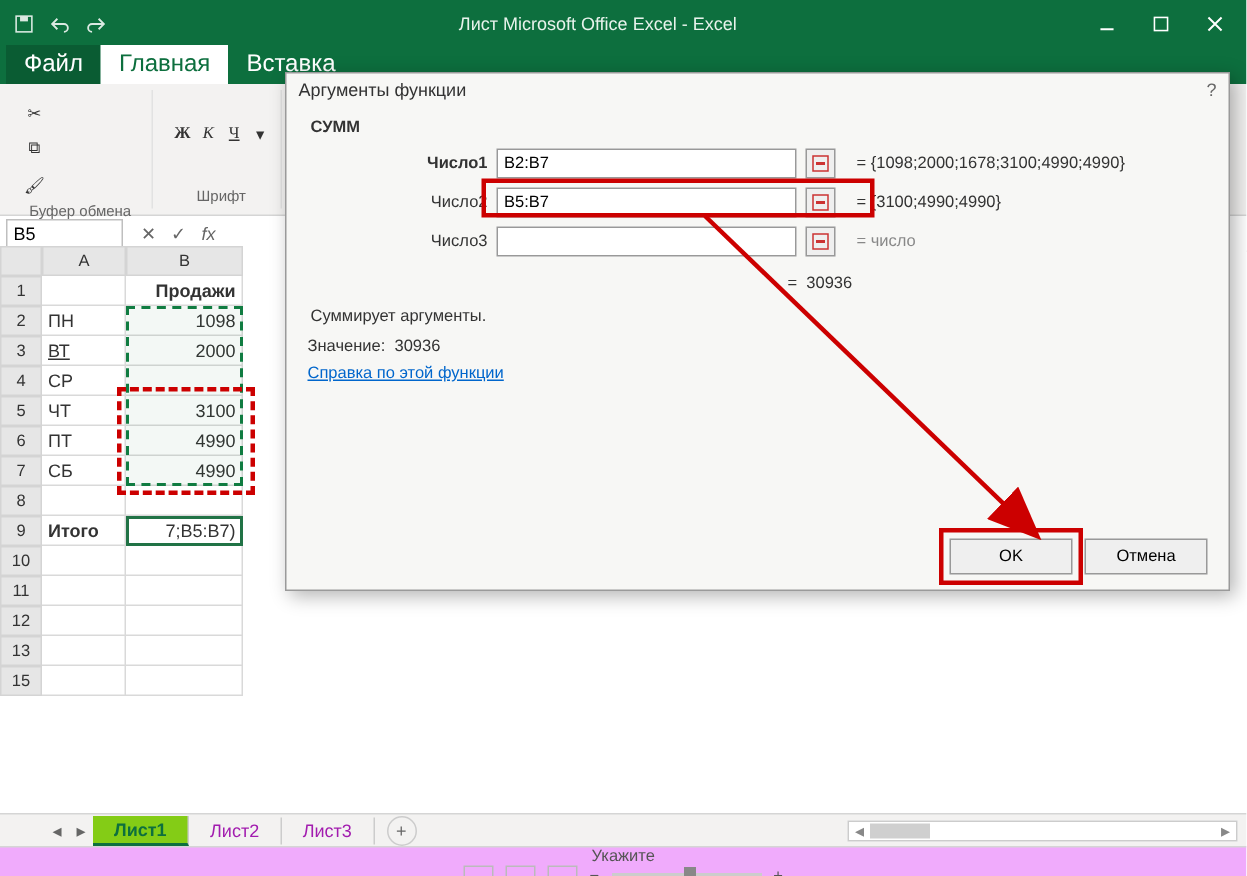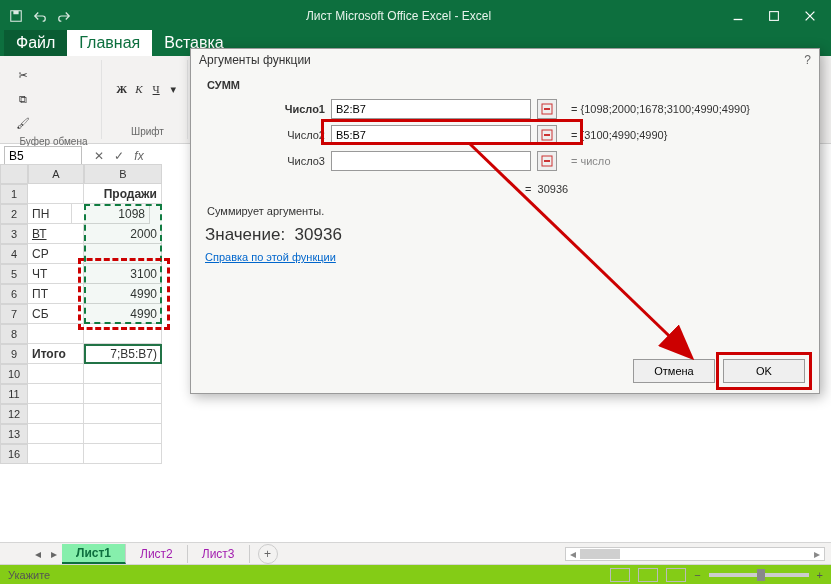--- a/index.html
+++ b/index.html
@@ -48,46 +48,46 @@
 .cell.b { font-weight:bold; }
 
 .sel-box { position:absolute; border: 2px dashed #107c41; background: rgba(16,124,65,0.05); pointer-events:none; }
 .sel-red { position:absolute; border: 3px dashed #c00; pointer-events:none; }
 .sel-cell { position:absolute; border: 2px solid #217346; pointer-events:none; }
 
 
 .sheetbar { position:absolute; bottom:20px; left:0; right:0; height:22px; background:#f3f2f1; border-top:1px solid #d5d5d5; display:flex; align-items:center; padding-left: 30px; gap:0; }
 .sheetbar .navbtn { width:16px;height:16px;display:flex;align-items:center;justify-content:center;color:#666; }
 .sheetbar .stab { padding: 2px 14px; font-size:12px; color:#a21caf; border-right:1px solid #ccc; }
-.sheetbar .stab.active { background:#86efac; color:#0d6f3e; border-bottom: 2px solid #0d6f3e; font-weight:600; }
+.sheetbar .stab.active { background:#84cc16; color:#0d6f3e; border-bottom: 2px solid #0d6f3e; font-weight:600; }
 .sheetbar .plus { width:20px;height:20px;border:1px solid #ccc;border-radius:10px;display:flex;align-items:center;justify-content:center;margin-left:8px;color:#666;}
 
 
-.status { position:absolute; bottom:0; left:0; right:0; height:20px; background:#84cc16; border-top:1px solid #d5d5d5; display:flex; align-items:center; padding:0 8px; font-size:11px; color:#555; justify-content:space-between; }
+.status { position:absolute; bottom:0; left:0; right:0; height:20px; background:#f0abfc; border-top:1px solid #d5d5d5; display:flex; align-items:center; padding:0 8px; font-size:11px; color:#555; justify-content:space-between;flex-direction:column; }
 .status .right { display:flex; gap:8px; align-items:center; }
 .viewbtn { width:20px;height:14px;border:1px solid #bbb; }
 .slider { width:100px;height:4px;background:#ccc;position:relative; }
 .slider .thumb{ width:8px;height:12px;background:#888;position:absolute;top:-4px;left:48px; }
 
 
 .dialog { position:absolute; top:48px; left:190px; width:630px; height:346px; background:#f7f7f5; border:1px solid #9a9a9a; box-shadow: 3px 3px 12px rgba(0,0,0,0.3); }
 .dtitle { height:22px; padding:2px 8px; font-size:12px; color:#333; display:flex; justify-content:space-between; align-items:center; }
 .dbody { padding: 6px 14px 8px; font-size: 11px; color:#333; }
 .funcname { font-weight:bold; margin: 2px 0 8px 2px; }
 .argrow { display:flex; align-items:center; gap:6px; margin-bottom:6px; }
 .argrow .albl { width:120px; text-align:right; font-size:11px; }
 .argrow .ainput { width:200px; height:20px; border:1px solid #999; background:#fff; padding:2px 4px; font-size:11px; }
 .argrow .refbtn { width:20px;height:20px;border:1px solid #999;background:#efefef;display:flex;align-items:center;justify-content:center; }
 .argrow .aval { margin-left:8px; font-size:11px; color:#333; }
 .arg-hl { position:absolute; border:3px solid #c00; pointer-events:none; }
 .eqline { padding: 6px 0 4px 320px; font-size:11px; }
 .desc { margin: 6px 0 8px 2px; font-size:11px; }
 .argdesc { display:flex; gap:6px; font-size:11px; padding:0 4px 8px; }
 .argdesc .k { font-weight:bold; width:120px; text-align:right; }
-.valrow { font-size:17px; }
+.valrow { font-size:11px; }
 .link { color:#0066cc; text-decoration:underline; margin-top:6px; display:inline-block; }
 .dbtns { position:absolute; bottom:10px; right:14px; display:flex; gap:8px; }
 .dbtn { width:82px; height:24px; border:1px solid #999; background:#efefef; font-size:11px; }
 .dbtn.ok-hl { outline: 3px solid #c00; outline-offset: 4px; }
 
 .arrow { position:absolute; pointer-events:none; }
 
 svg.icon { width:14px; height:14px; }
 </style>
 </head>
@@ -178,21 +178,21 @@
     <div class="colhdr" style="width:78px">B</div>
   </div>
   <div class="gridrows" id="gridrows">
       <div class="row">
         <div class="rowhdr">1</div>
         <div class="cell" style="width: 56px;"></div>
         <div class="cell r b" style="width: 78px;">Продажи</div>
       </div>
       <div class="row">
         <div class="rowhdr">2</div>
-        <div class="cell" style="width: 44px;">ПН</div>
+        <div class="cell" style="width: 56px;">ПН</div>
         <div class="cell r" style="width: 78px;">1098</div>
       </div>
       <div class="row">
         <div class="rowhdr">3</div>
         <div class="cell" style="width: 56px; text-decoration: underline;">ВТ</div>
         <div class="cell r" style="width: 78px;">2000</div>
       </div>
       <div class="row">
         <div class="rowhdr">4</div>
         <div class="cell" style="width: 56px;">СР</div>
@@ -237,21 +237,21 @@
         <div class="rowhdr">12</div>
         <div class="cell" style="width: 56px;"></div>
         <div class="cell r" style="width: 78px;"></div>
       </div>
       <div class="row">
         <div class="rowhdr">13</div>
         <div class="cell" style="width: 56px;"></div>
         <div class="cell r" style="width: 78px;"></div>
       </div>
       <div class="row">
-        <div class="rowhdr">16</div>
+        <div class="rowhdr">15</div>
         <div class="cell" style="width: 56px;"></div>
         <div class="cell r" style="width: 78px;"></div>
       </div>
     </div>
 
   <div class="sel-box" style="top:40px;left:84px;width:78px;height:120px;"></div>
 
   <div class="sel-red" style="top:94px;left:78px;width:92px;height:72px;"></div>
 
   <div class="sel-cell" style="top:180px;left:84px;width:78px;height:20px;"></div>
@@ -335,22 +335,22 @@
 
     <div class="eqline"><span>=</span>&nbsp;&nbsp;<span>30936</span></div>
 
     <div class="desc">Суммирует аргументы.</div>
 
 
     <div class="valrow"><span>Значение:</span>&nbsp;&nbsp;<span>30936</span></div>
     <a class="link">Справка по этой функции</a>
   </div>
   <div class="dbtns">
+    <button class="dbtn ok-hl">OK</button>
     <button class="dbtn">Отмена</button>
-    <button class="dbtn ok-hl">OK</button>
   </div>
 </div>
 
 <svg class="arrow" style="top:48px;left:190px;width:630px;height:346px" viewBox="0 0 630 346">
   <defs>
       <marker id="ah" markerWidth="12" markerHeight="10" refX="10" refY="5" orient="auto">
         <path d="M0 0 L12 5 L0 10 Z" fill="#c00"></path>
       </marker>
     </defs>
   <line x1="280" y1="96" x2="500" y2="308" stroke="#c00" stroke-width="3" marker-end="url(#ah)"></line>

